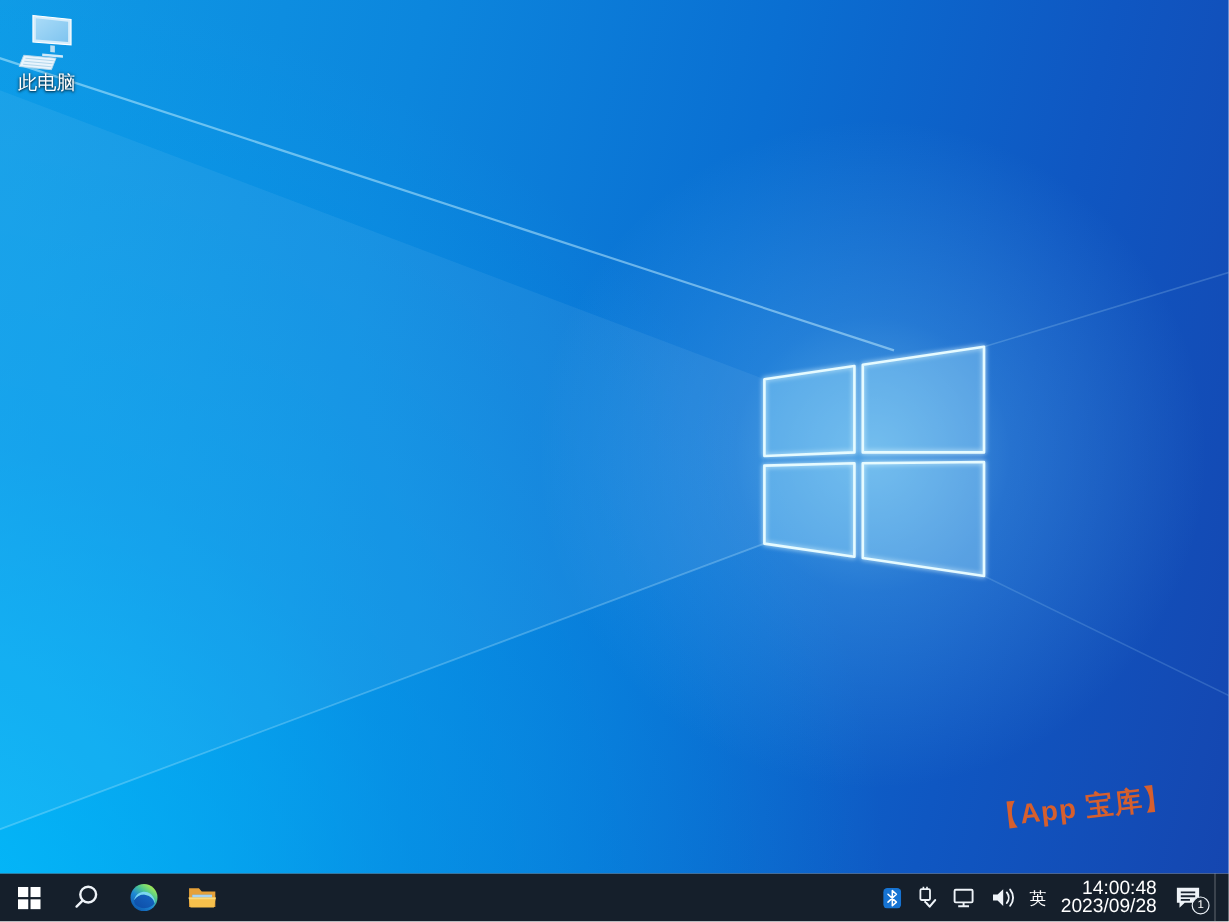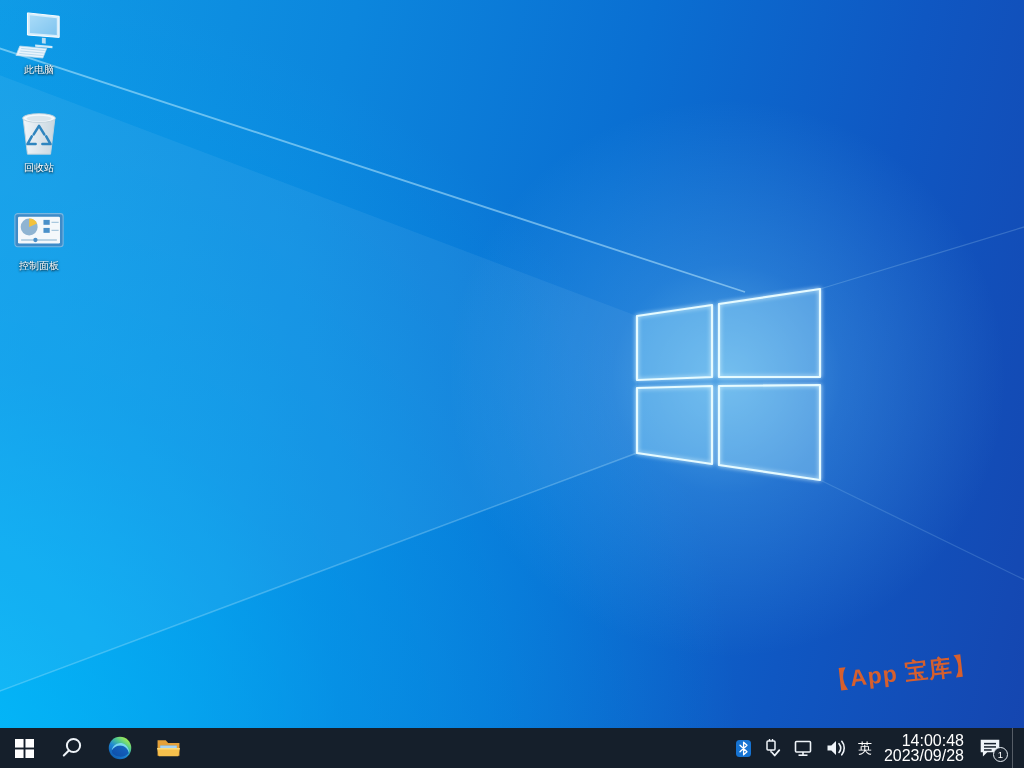--- a/index.html
+++ b/index.html
@@ -16,21 +16,21 @@
       radial-gradient(circle at -5% 105%, rgba(0,195,255,.80) 0%, rgba(0,170,245,.45) 30%, rgba(0,170,245,0) 60%),
       linear-gradient(103deg,#0f9be6 0%,#0c86dd 30%,#0a6fd2 55%,#0f57c2 78%,#1546b0 100%);
   }
   #wallpaper-art{position:absolute;left:0;top:0;}
   
   .dicon{
     position:absolute;left:1px;width:76px;text-align:center;cursor:default;
   }
   .dicon .art{width:50px;height:50px;margin:0 auto;position:relative;}
   .dicon .lbl{
-    margin-top:3px;font-size:10px;line-height:14px;color:#fff;
+    margin-top:3px;font-size:16px;line-height:14px;color:#fff;
     text-shadow:0 1px 2px rgba(0,0,0,.8),0 0 3px rgba(0,0,0,.45);
   }
   .shortcut-badge{
     position:absolute;left:1px;bottom:2px;width:13px;height:13px;border-radius:2px;
     background:#fff;box-shadow:0 0 1px rgba(0,0,0,.5);
   }
   
   #watermark{
     position:absolute;left:828px;top:666px;width:220px;
     font-size:23px;font-weight:bold;color:#d65f2d;letter-spacing:1px;
@@ -210,35 +210,21 @@
       </g>
     </svg>
 
     <div class="dicon" style="top:10px">
       <div class="art"><svg width="50" height="50">
             <use href="#sym-thispc"></use>
           </svg></div>
       <div class="lbl">此电脑</div>
     </div>
 
-    <div class="dicon" style="top:108px">
-      <div class="art"><svg width="50" height="50">
-            <use href="#sym-recycle"></use>
-          </svg></div>
-      <div class="lbl">回收站</div>
-    </div>
-
-    <div class="dicon" style="top:206px">
-      <div class="art" style="display:flex;align-items:center;justify-content:center">
-        <svg width="54" height="41">
-            <use href="#sym-cpl"></use>
-          </svg>
-      </div>
-      <div class="lbl">控制面板</div>
-    </div>
+
 
 
     <div id="watermark">【App 宝库】</div>
   </div>
 
   <div id="taskbar">
     <div class="tb-btn">
       <svg width="19" height="19">
           <use href="#sym-start"></use>
         </svg>

